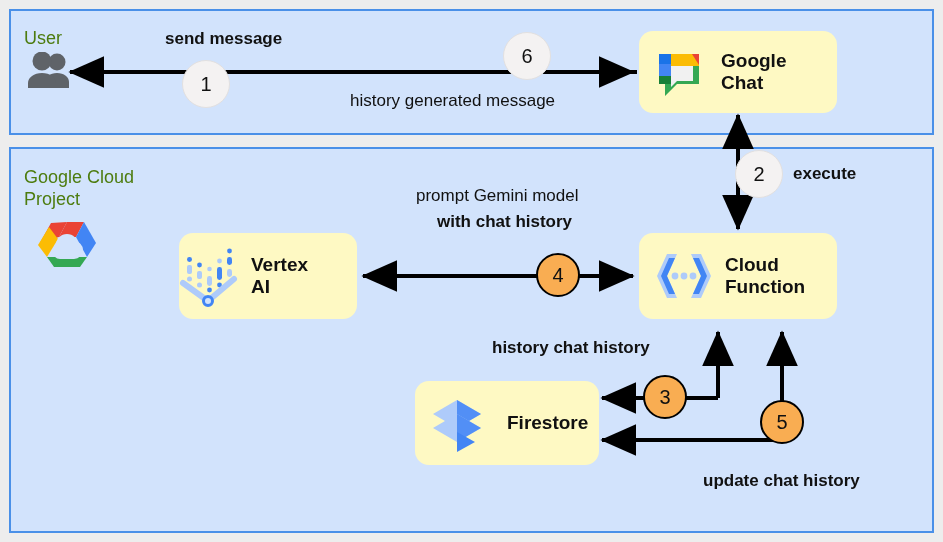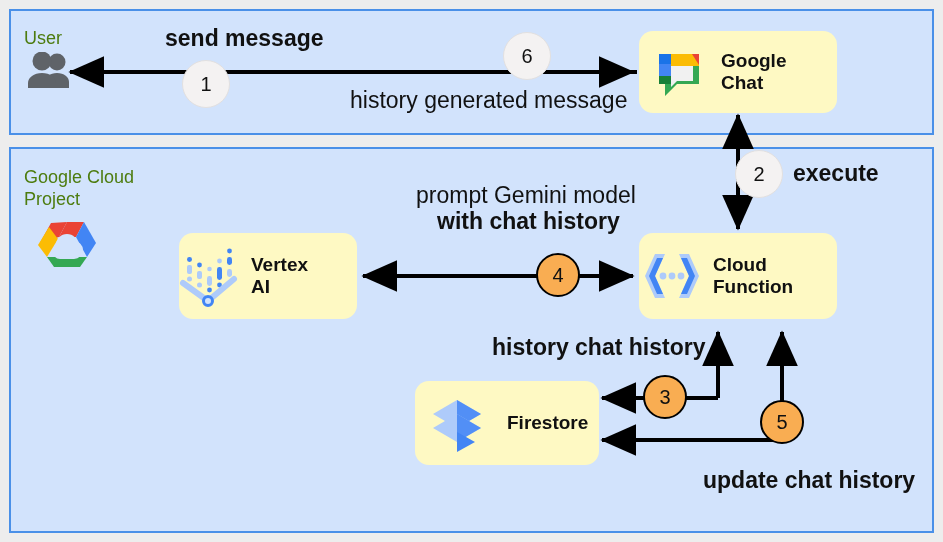--- a/index.html
+++ b/index.html
@@ -56,29 +56,29 @@
     font-weight: bold;
     color: #111111;
     line-height: 22px;
     white-space: pre-line;
     text-align: left;
   }
   #card-chat     { left: 639px; top: 31px;  width: 198px; height: 82px;  padding-left: 12px; }
   #card-chat .card-label { margin-left: 14px; }
   #card-vertex   { left: 179px; top: 233px; width: 178px; height: 86px;  padding-left: 0; }
   #card-vertex .card-label { margin-left: 12px; }
-  #card-cf       { left: 639px; top: 233px; width: 198px; height: 86px;  padding-left: 4px; }
+  #card-cf       { left: 639px; top: 233px; width: 198px; height: 86px;  padding-left: 16px; }
   #card-cf .card-label { margin-left: 12px; }
   #card-fs       { left: 415px; top: 381px; width: 184px; height: 84px;  padding-left: 14px; }
   #card-fs .card-label { margin-left: 22px; }
 
   
   .edge-label {
     position: absolute;
-    font-size: 23px;
+    font-size: 17px;
     color: #111111;
     line-height: 21px;
     white-space: nowrap;
   }
   .edge-label.bold { font-weight: bold; }
   #lbl-send     { left: 165px; top: 28px; }
   #lbl-answer   { left: 350px; top: 90px; }
   #lbl-execute  { left: 793px; top: 163px; }
   #lbl-prompt1  { left: 416px; top: 185px; }
   #lbl-prompt2  { left: 437px; top: 211px; }

